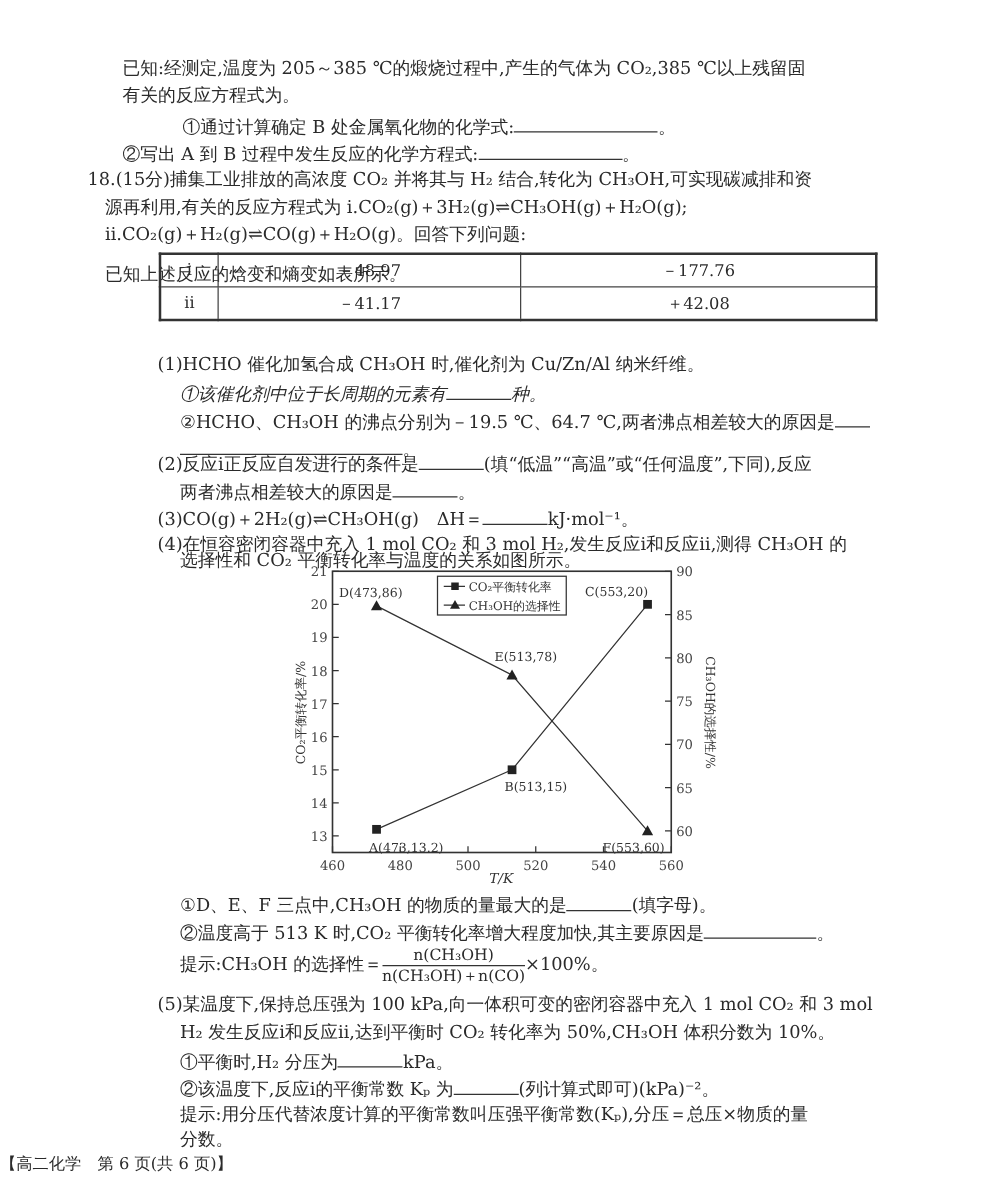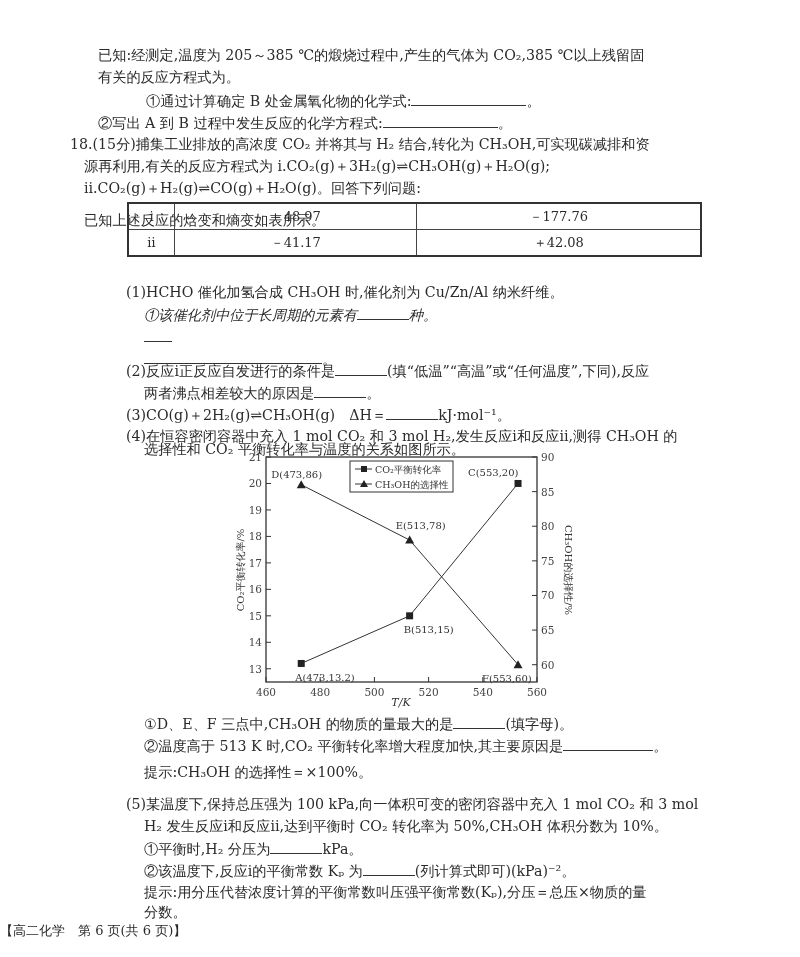--- a/index.html
+++ b/index.html
@@ -47,21 +47,21 @@
     <td>＋42.08</td>
   </tr>
 </tbody>
   </table>
 
 <div class="ln" style="left:126px;top:283px;">(1)HCHO 催化加氢合成 CH₃OH 时,催化剂为 Cu/Zn/Al 纳米纤维。</div>
 <div class="ln" style="left:144px;top:305px;font-style:italic;">
   <span>①该催化剂中位于长周期的元素有</span><span class="blank" style="width:52px;"></span><span>种。</span>
 </div>
 <div class="ln" style="left:144px;top:327px;">
-  <span class="blank" style="width:28px;"></span>
+  <span>②HCHO、CH₃OH 的沸点分别为－19.5 ℃、64.7 ℃,两者沸点相差较大的原因是</span><span class="blank" style="width:28px;"></span>
 </div>
 <div class="ln" style="left:144px;top:349px;">
   <span class="blank" style="width:178px;"></span><span>。</span>
 </div>
 
 <div class="ln" style="left:126px;top:361px;">
   <span>(2)反应ⅰ正反应自发进行的条件是</span><span class="blank" style="width:52px;"></span><span>(填“低温”“高温”或“任何温度”,下同),反应</span>
 </div>
 <div class="ln" style="left:144px;top:383px;">
   <span>两者沸点相差较大的原因是</span><span class="blank" style="width:52px;"></span><span>。</span>
@@ -160,21 +160,21 @@
   </g>
 </svg>
 
 <div class="ln" style="left:144px;top:714px;">
   <span>①D、E、F 三点中,CH₃OH 的物质的量最大的是</span><span class="blank" style="width:52px;"></span><span>(填字母)。</span>
 </div>
 <div class="ln" style="left:144px;top:736px;">
   <span>②温度高于 513 K 时,CO₂ 平衡转化率增大程度加快,其主要原因是</span><span class="blank" style="width:90px;"></span><span>。</span>
 </div>
 <div class="ln" style="left:144px;top:755px;line-height:34px;">
-  <span>提示:CH₃OH 的选择性＝</span><span>×100%。</span>
+  <span>提示:CH₃OH 的选择性＝</span><span class="frac"><span class="num">n(CH₃OH)</span><span class="den">n(CH₃OH)＋n(CO)</span></span><span>×100%。</span>
 </div>
 
 <div class="ln" style="left:126px;top:795px;">(5)某温度下,保持总压强为 100 kPa,向一体积可变的密闭容器中充入 1 mol CO₂ 和 3 mol</div>
 <div class="ln" style="left:144px;top:817px;">H₂ 发生反应ⅰ和反应ⅱ,达到平衡时 CO₂ 转化率为 50%,CH₃OH 体积分数为 10%。</div>
 <div class="ln" style="left:144px;top:839px;">
   <span>①平衡时,H₂ 分压为</span><span class="blank" style="width:52px;"></span><span>kPa。</span>
 </div>
 <div class="ln" style="left:144px;top:861px;">
   <span>②该温度下,反应ⅰ的平衡常数 Kₚ 为</span><span class="blank" style="width:52px;"></span><span>(列计算式即可)(kPa)⁻²。</span>
 </div>

